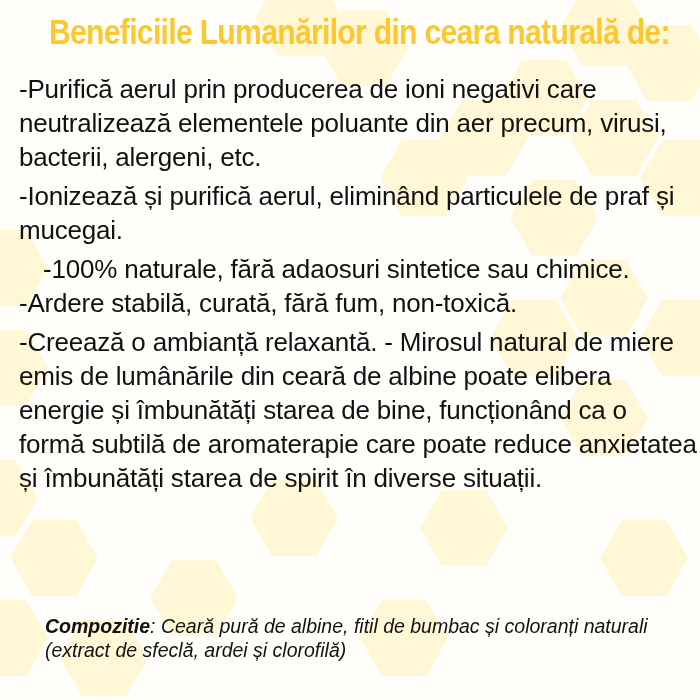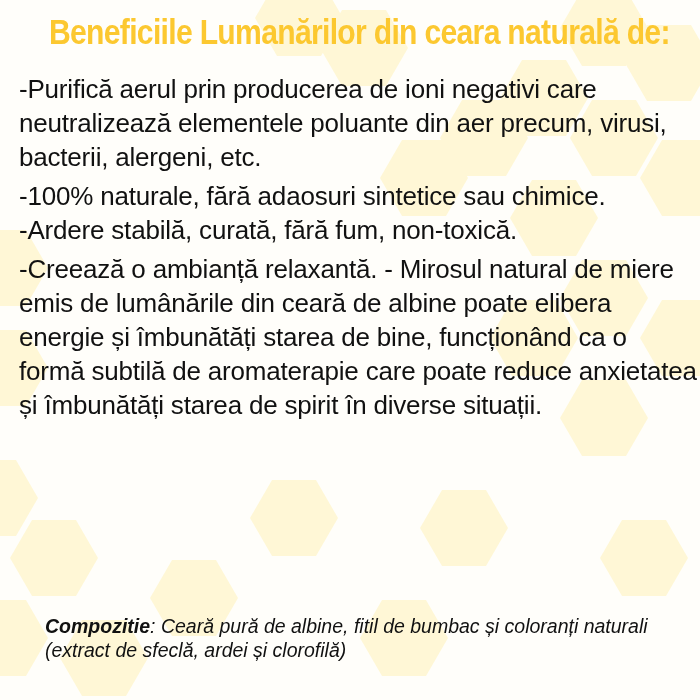--- a/index.html
+++ b/index.html
@@ -15,21 +15,21 @@
     font-family:"Liberation Sans", sans-serif; font-weight:bold;
     font-size:35px; color:#fcc830; letter-spacing:-0.8px;
     transform:scaleX(0.86); transform-origin:center;
     white-space:nowrap;
   }
   .benefits { position:absolute; left:19px; top:72px; width:680px; }
   .benefit {
     font-size:26px; line-height:34px; color:#111; margin:0 0 5px 0;
     letter-spacing:-0.2px;
   }
-  .benefit.tight { margin-bottom:0; }
+  .benefit.tight { margin-bottom:0;margin-left:24px; }
   .composition {
     position:absolute; left:45px; top:614px; width:640px;
     font-size:19.5px; line-height:24px; color:#111; font-style:italic;
   }
   .composition b { font-weight:bold; }
 </style>
 </head>
 <body>
 
 <svg class="bg" viewBox="0 0 700 700" xmlns="http://www.w3.org/2000/svg">
@@ -63,19 +63,20 @@
     <use href="#hx" x="250" y="480"></use>
     <use href="#hx" x="600" y="520"></use>
   </g>
 </svg>
 
 <div class="content">
   <div class="title">Beneficiile Lumanărilor din ceara naturală de:</div>
 
   <div class="benefits">
     <p class="benefit">-Purifică aerul prin producerea de ioni negativi care neutralizează elementele poluante din aer precum, virusi, bacterii, alergeni, etc.</p>
+    <p class="benefit">-Ionizează și purifică aerul, eliminând particulele de praf și mucegai.</p>
     <p class="benefit tight">-100% naturale, fără adaosuri sintetice sau chimice.</p>
     <p class="benefit">-Ardere stabilă, curată, fără fum, non-toxică.</p>
     <p class="benefit">-Creează o ambianță relaxantă. - Mirosul natural de miere emis de lumânările din ceară de albine poate elibera energie și îmbunătăți starea de bine, funcționând ca o formă subtilă de aromaterapie care poate reduce anxietatea și îmbunătăți starea de spirit în diverse situații.</p>
   </div>
 
   <div class="composition"><b>Compozitie</b><span>: Ceară pură de albine, fitil de bumbac și coloranți naturali (extract de sfeclă, ardei și clorofilă)</span></div>
 </div>
 
 </body></html>

